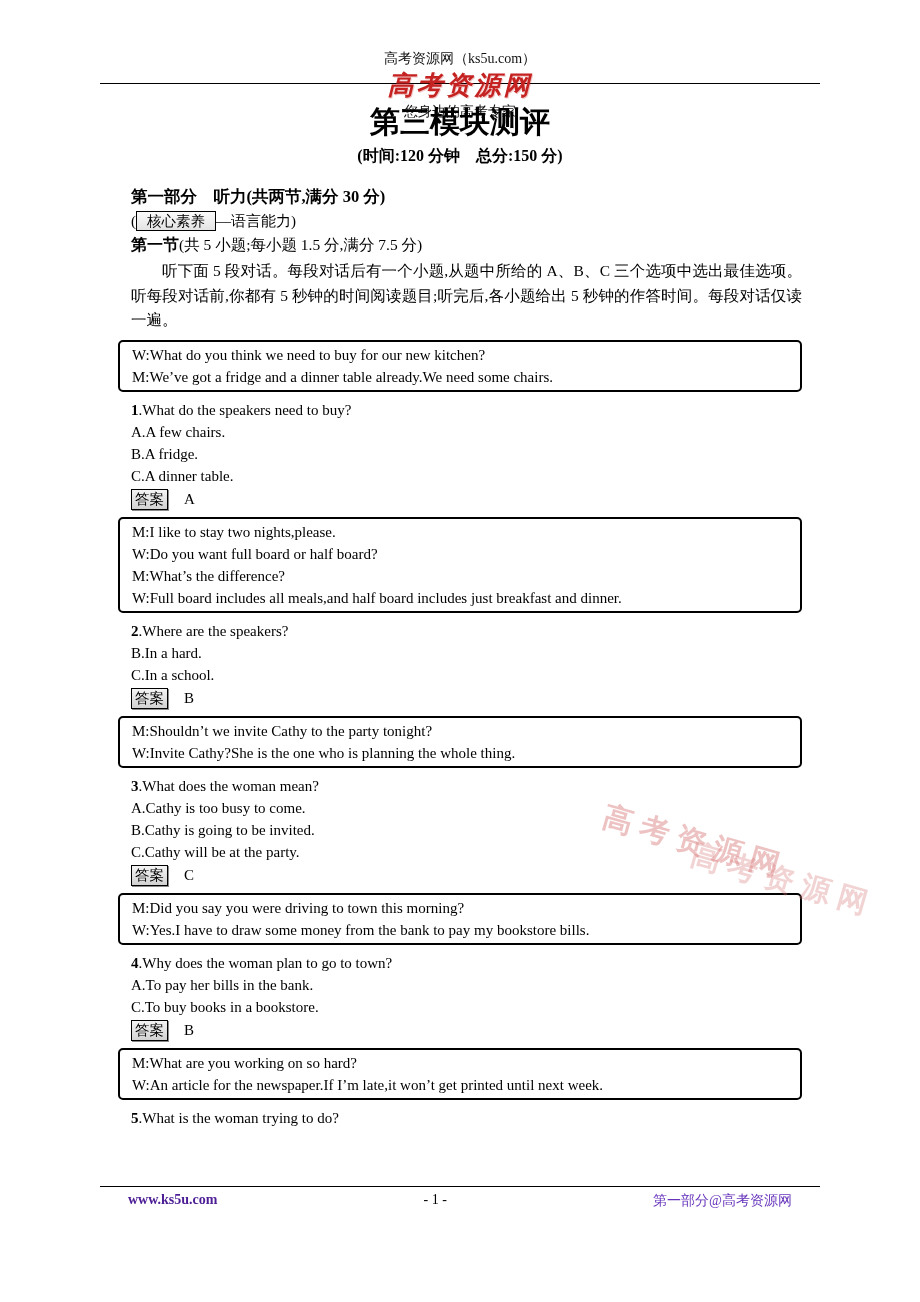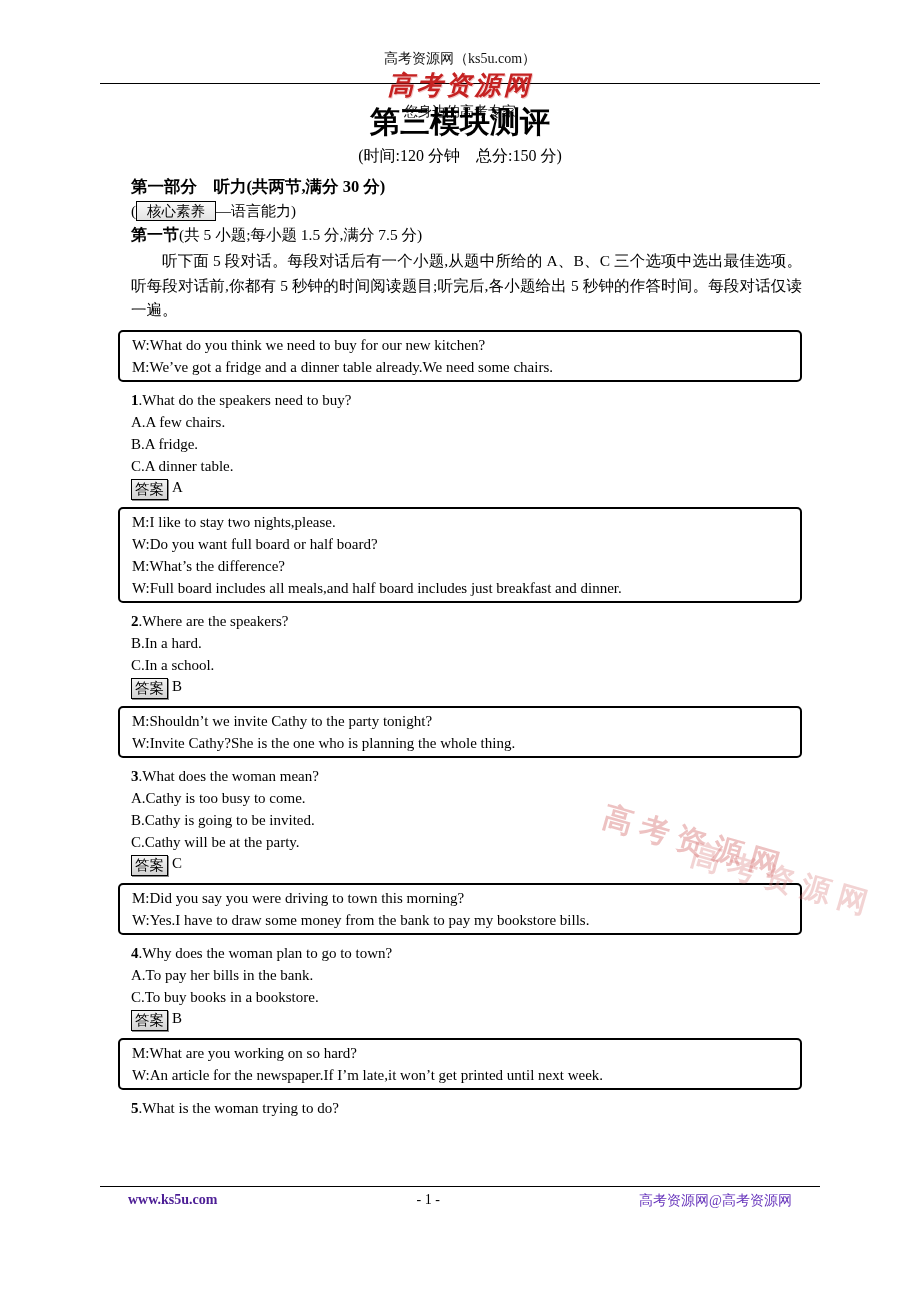--- a/index.html
+++ b/index.html
@@ -19,21 +19,21 @@
     flex-direction:column;
   }
   .header-left,.header-right { font-size:14px; color:#111; }
   .header-logo {
     font-size:26px; font-weight:bold; font-style:italic; color:#c52222;
     letter-spacing:3px; text-shadow:1px 1px 0 rgba(197,34,34,.25);
   }
   
   .content { position:absolute; top:92px; left:118px; width:684px; }
   .title { text-align:center; font-size:30px; font-weight:bold; line-height:40px; margin:10px 0 2px; }
-  .meta  { text-align:center; font-size:16px; font-weight:normal; line-height:24px; margin-bottom:6px; }
+  .meta  { text-align:center; font-size:16px; font-weight:bold; line-height:24px; margin-bottom:16px; }
   .part-heading { font-size:16.5px; font-weight:bold; line-height:25px; }
   .competency { font-size:15px; line-height:24px; }
   .badge-box {
     display:inline-block; border:1px solid #000; font-weight:normal;
     padding:0 10px; line-height:18px; font-size:14.5px;
     background:linear-gradient(#fbfbfb,#e3e3e3);
   }
   .section-heading { font-size:15.5px; line-height:24px; }
   .section-heading b { font-size:16px; }
   .instructions {
@@ -43,21 +43,21 @@
   .inset { margin-left:13px; }
   
   .dialogue-box {
     border:2px solid #000; border-radius:5px;
     padding:2px 12px; margin:6px 0 7px;
   }
   .dialogue-line { font-size:15px; line-height:22px; }
   .question-line { font-size:15px; line-height:22px; }
   .question-line b { font-weight:bold; }
   .option-line { font-size:15px; line-height:22px; }
-  .answer-row { display:flex; align-items:flex-start; gap:4px; margin:2px 0 4px 13px; height:22px; }
+  .answer-row { display:flex; align-items:center; gap:16px; margin:2px 0 4px 13px; height:22px; }
   .answer-badge {
     display:inline-block; border:1px solid #000;
     background:linear-gradient(#f4f4f4,#d2d2d2);
     box-shadow:1px 1px 0 #8a8a8a;
     padding:0 3px; font-size:14.5px; line-height:19px;
   }
   .answer-value { font-size:15px; }
   
   .footer {
     position:absolute; left:100px; right:100px; top:1186px;
@@ -155,16 +155,16 @@
           <div class="dialogue-line">M:What are you working on so hard?</div>
           <div class="dialogue-line">W:An article for the newspaper.If I’m late,it won’t get printed until next week.</div>
         </div>
         <div class="question-line inset"><b>5</b>.What is the woman trying to do?</div>
       </div>
   </div>
 
   <div class="footer">
     <span class="footer-left">www.ks5u.com</span>
     <span class="footer-center">- 1 -</span>
-    <span class="footer-right">高考资源网@高考资源网</span>
+    <span class="footer-right">第一部分@高考资源网</span>
   </div>
 
 </div>
 
 </body></html>

